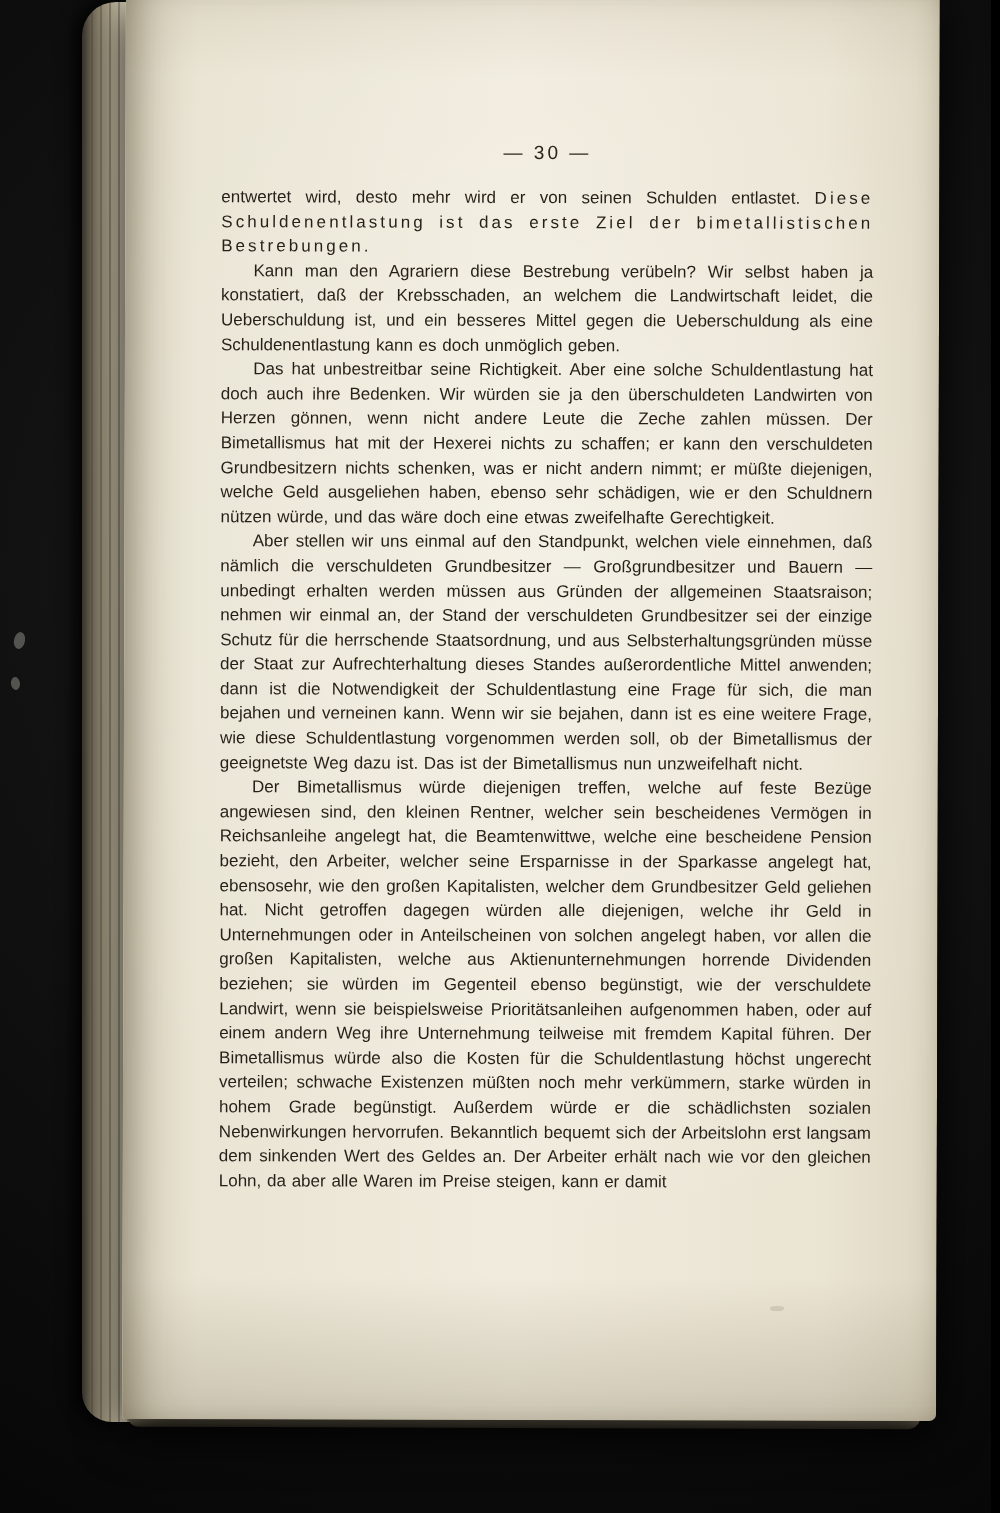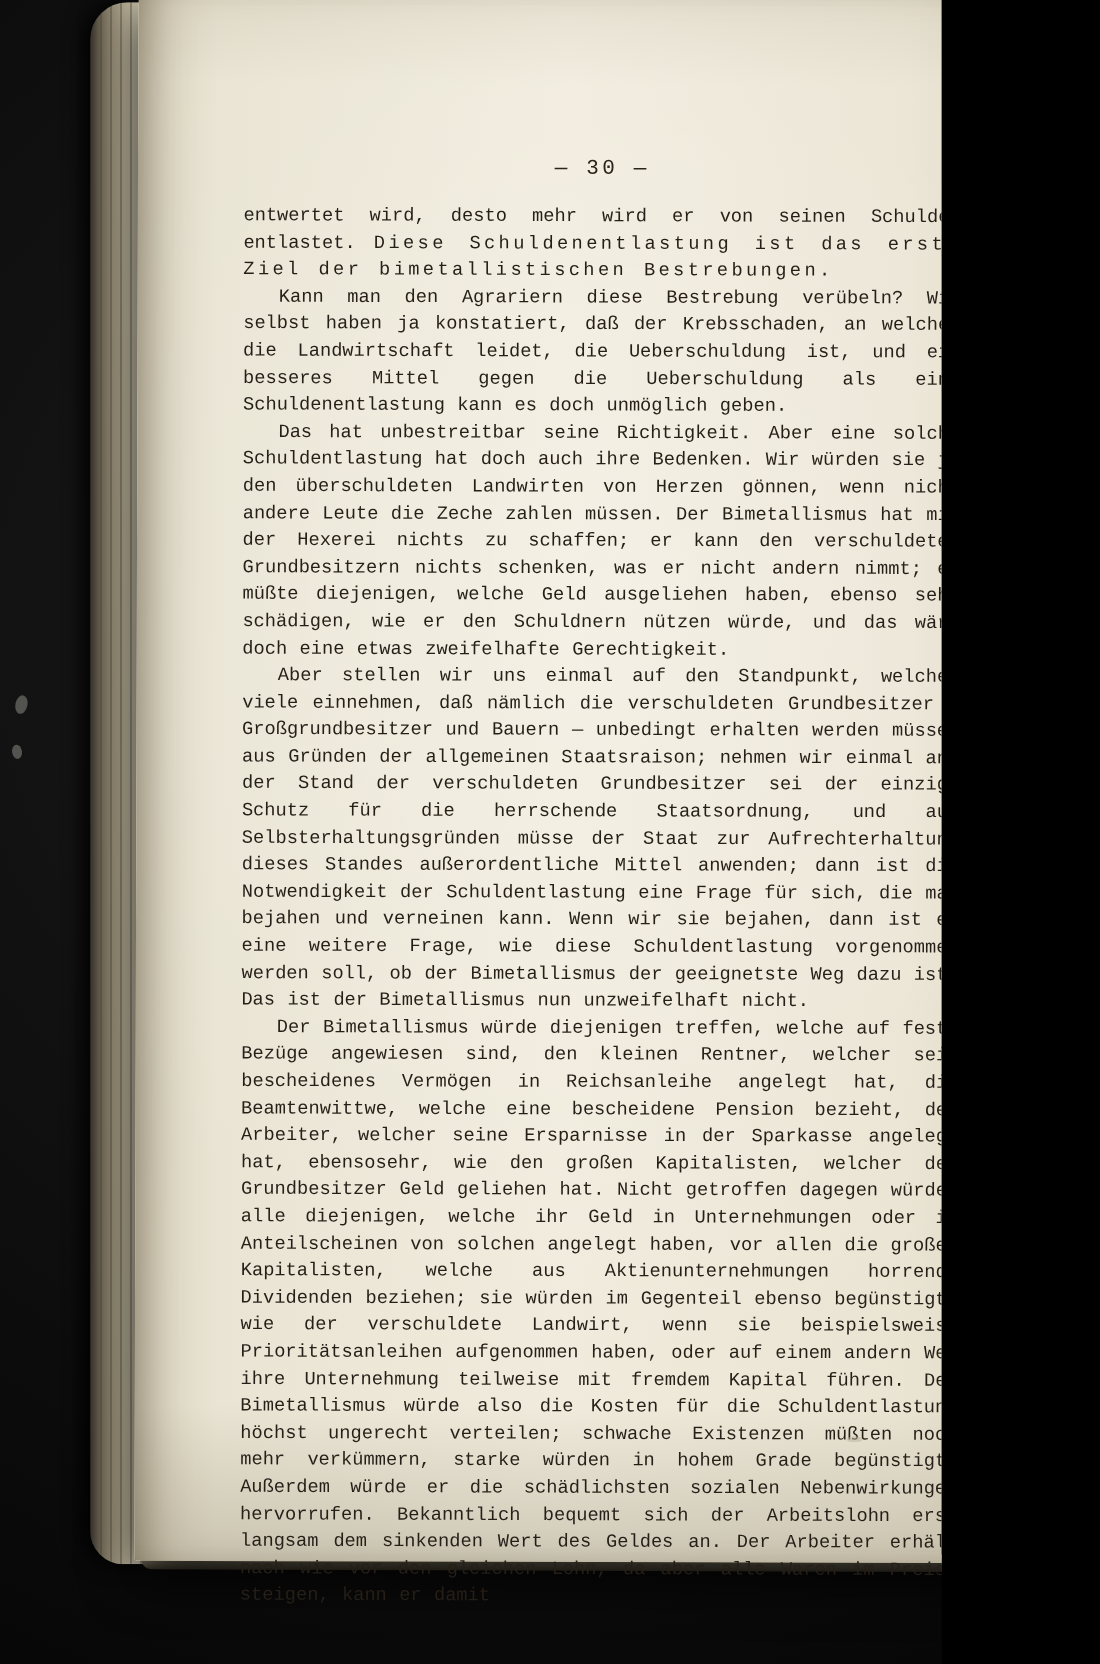--- a/index.html
+++ b/index.html
@@ -1,22 +1,22 @@
 <!DOCTYPE html>
 <html><head>
 <meta charset="utf-8">
 <style>
   html,body{margin:0;padding:0;background:#000;}
   .screen{
     position:relative;
-    width:856px;height:1513px;
+    width:991px;height:1513px;
     overflow:hidden;
     background:
       radial-gradient(circle at 52% 38%, #1b1b1b 0%, #101010 55%, #070707 100%);
-    font-family:Liberation Mono, monospace;
+    font-family:Liberation Sans, sans-serif;
   }
 
   
   .page-stack{
     position:absolute;
     left:82px;top:2px;
     width:52px;height:1420px;
     border-radius:34px 0 0 30px;
     background:
       repeating-linear-gradient(to right,

